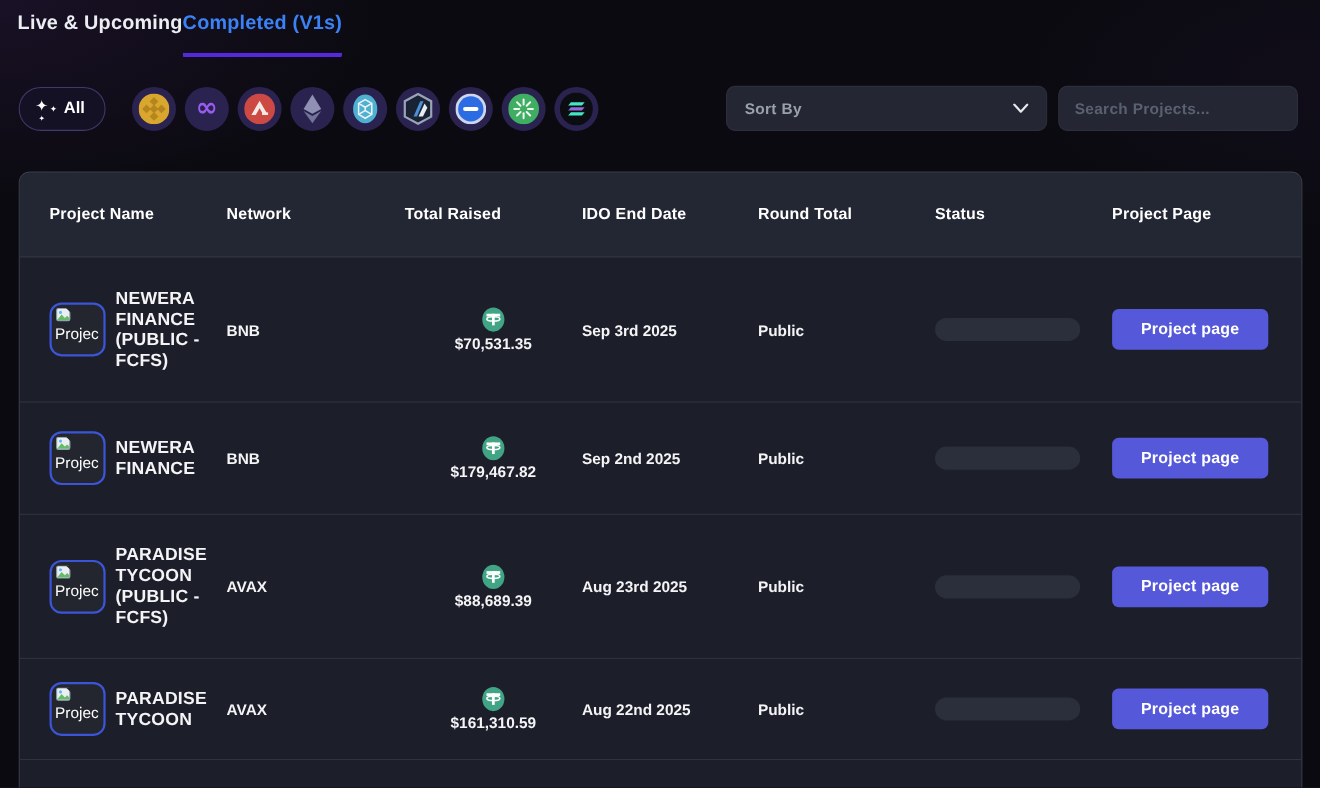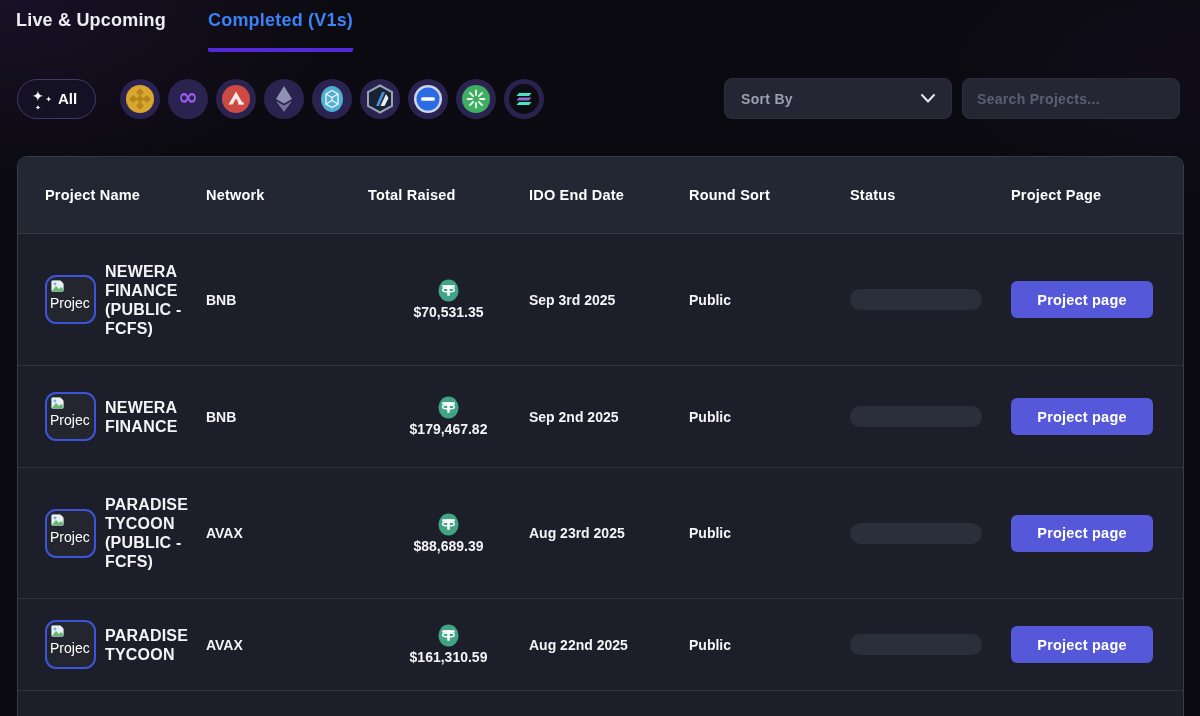--- a/index.html
+++ b/index.html
@@ -7,21 +7,21 @@
   body {
     background:#0b0a10;
     background-image: radial-gradient(ellipse 500px 260px at 0% 0%, rgba(90,48,140,0.18), transparent 70%),
                       radial-gradient(ellipse 400px 200px at 100% 10%, rgba(60,40,110,0.10), transparent 70%);
     font-family:"Liberation Sans", sans-serif;
     color:#f2f2f5;
     -webkit-font-smoothing:antialiased;
   }
 
   
-  .tabs { display:flex; gap:42px; padding:10px 0 0 16px; }
+  .tabs { display:flex; padding:10px 0 0 16px; }
   .tab {
     font-size:18px; font-weight:700; letter-spacing:0.2px;
     color:#eceef2; padding-bottom:17px; cursor:pointer; border-bottom:4px solid transparent;
   }
   .tab.active { color:#3b82f6; border-bottom-color:#5329d9; border-radius:0 0 2px 2px; }
 
   
   .filter-row { display:flex; align-items:center; margin:26px 20px 0 17px; }
   .all-pill {
     display:flex; align-items:center; gap:8px; height:40px; padding:0 18px 0 14px;
@@ -35,21 +35,21 @@
 
   .chain-list { display:flex; gap:8px; margin-left:24px; }
   .chain {
     width:40px; height:40px; border-radius:50%;
     background:#2a2350; display:flex; align-items:center; justify-content:center; cursor:pointer;
   }
   .chain svg { display:block; }
 
   .filter-right { margin-left:auto; display:flex; gap:10px; }
   .sortby {
-    width:228px; height:41px; background:#242733; border:1px solid #2b2f3b; border-radius:8px;
+    width:292px; height:41px; background:#242733; border:1px solid #2b2f3b; border-radius:8px;
     display:flex; align-items:center; justify-content:space-between; padding:0 16px; cursor:pointer;
   }
   .sortby .sort-label { font-size:14px; color:#9aa0ae; font-weight:600; letter-spacing:0.3px; }
   .search-box {
     width:218px; height:41px; background:#242733; border:1px solid #2b2f3b; border-radius:8px;
     padding:0 14px; font-family:"Liberation Sans", sans-serif;
     font-size:14px; color:#e8e8ec; outline:none; font-weight:600; letter-spacing:0.3px;
   }
   .search-box::placeholder { color:#596070; }
 
@@ -209,21 +209,21 @@
   </div>
 </div>
 
 <div class="table-card">
 
   <div class="grid-cols thead">
     <div class="th">Project Name</div>
     <div class="th">Network</div>
     <div class="th">Total Raised</div>
     <div class="th">IDO End Date</div>
-    <div class="th">Round Sort</div>
+    <div class="th">Round Total</div>
     <div class="th">Status</div>
     <div class="th">Project Page</div>
   </div>
 
   <div class="grid-cols trow">
     <div class="cell name-cell">
       <div class="logo-broken">
         <svg width="15" height="13" viewBox="0 0 15 13">
           <rect x="0.5" y="0.5" width="12" height="11" rx="1.5" fill="#eceff1" stroke="#90a4ae"></rect>
           <circle cx="4" cy="4" r="1.4" fill="#64b5f6"></circle>

